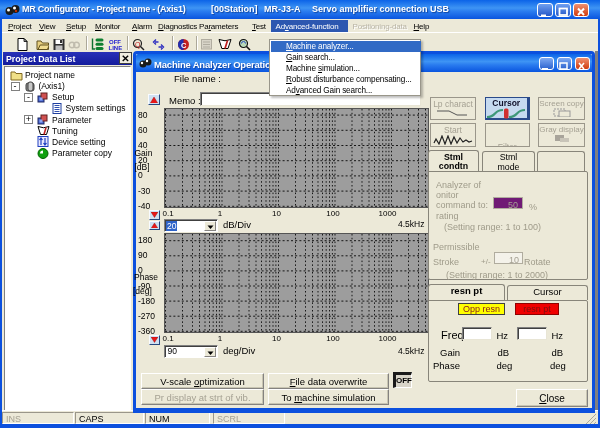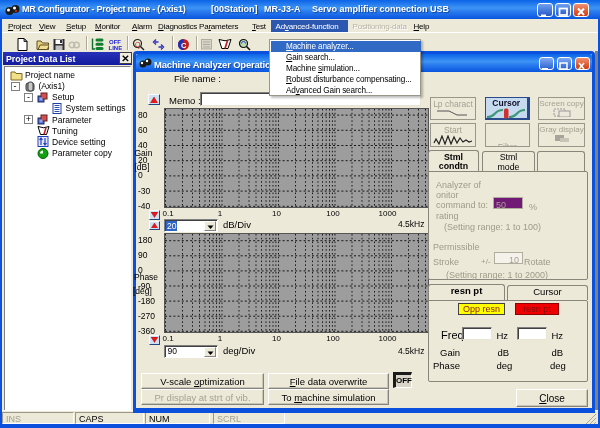--- a/index.html
+++ b/index.html
@@ -413,21 +413,21 @@
         <rect x="1" y="1" width="9" height="6" fill="#a8a49a"></rect>
         <rect x="6" y="4" width="9" height="4" fill="#c8c4b8"></rect>
       </svg></div>
 <div class="tab" style="left:292px;top:96px;width:51px;height:21px;font-size:8.8px;line-height:9.5px;padding-top:1.5px;font-weight:bold;z-index:3;border-color:#88857a;background:#ECE9D8">Stml<br>condtn</div>
 <div class="tab" style="left:346px;top:97px;width:53px;height:20px;font-size:8.8px;line-height:9.5px;padding-top:1px">Stml<br>mode</div>
 <div class="tab" style="left:401px;top:97px;width:48px;height:20px"></div>
 <div class="abs" style="left:292px;top:117px;width:160px;height:109px;border:1px solid #88857a;border-radius:0 2px 2px 2px;background:#ECE9D8;z-index:2"></div>
 <div class="glbl" style="left:300px;top:125.5px;font-size:9px;z-index:4">Analyzer of</div>
 <div class="glbl" style="left:300px;top:135.5px;font-size:9px;z-index:4">onitor</div>
 <div class="glbl" style="left:300px;top:146px;font-size:9px;z-index:4">command to:</div>
-<div class="abs" style="left:357px;top:143px;width:30px;height:12px;background:#701a75;border:1px solid #b0ac9e;z-index:4;color:#a5a193;font-size:9px;text-align:right;padding:2px 16px 0 0">50</div>
+<div class="abs" style="left:357px;top:143px;width:30px;height:12px;background:#701a75;border:1px solid #b0ac9e;z-index:4;color:#a5a193;font-size:9px;text-align:right;padding:2px 4px 0 0">50</div>
 <div class="glbl" style="left:393px;top:148px;font-size:9px;z-index:4">%</div>
 <div class="glbl" style="left:300px;top:156.5px;font-size:9px;z-index:4">rating</div>
 <div class="glbl" style="left:308px;top:168px;font-size:9px;z-index:4">(Setting range: 1 to 100)</div>
 <div class="glbl" style="left:297px;top:188px;font-size:9px;z-index:4">Permissible</div>
 <div class="glbl" style="left:297px;top:202.5px;font-size:9px;z-index:4">Stroke</div>
 <div class="glbl" style="left:345px;top:203px;font-size:8px;z-index:4">+/-</div>
 <div class="abs" style="left:358px;top:198px;width:29px;height:12px;background:#f4f2ea;border:1px solid #b0ac9e;z-index:4;color:#a5a193;font-size:9px;text-align:right;padding:2px 3px 0 0">10</div>
 <div class="glbl" style="left:388px;top:202.5px;font-size:9px;z-index:4">Rotate</div>
 <div class="glbl" style="left:310px;top:215.5px;font-size:9px;z-index:4">(Setting range: 1 to 2000)</div>
 <div class="tab" style="left:292px;top:230px;width:77px;height:16px;font-size:9.5px;font-weight:bold;z-index:3">resn pt</div>

